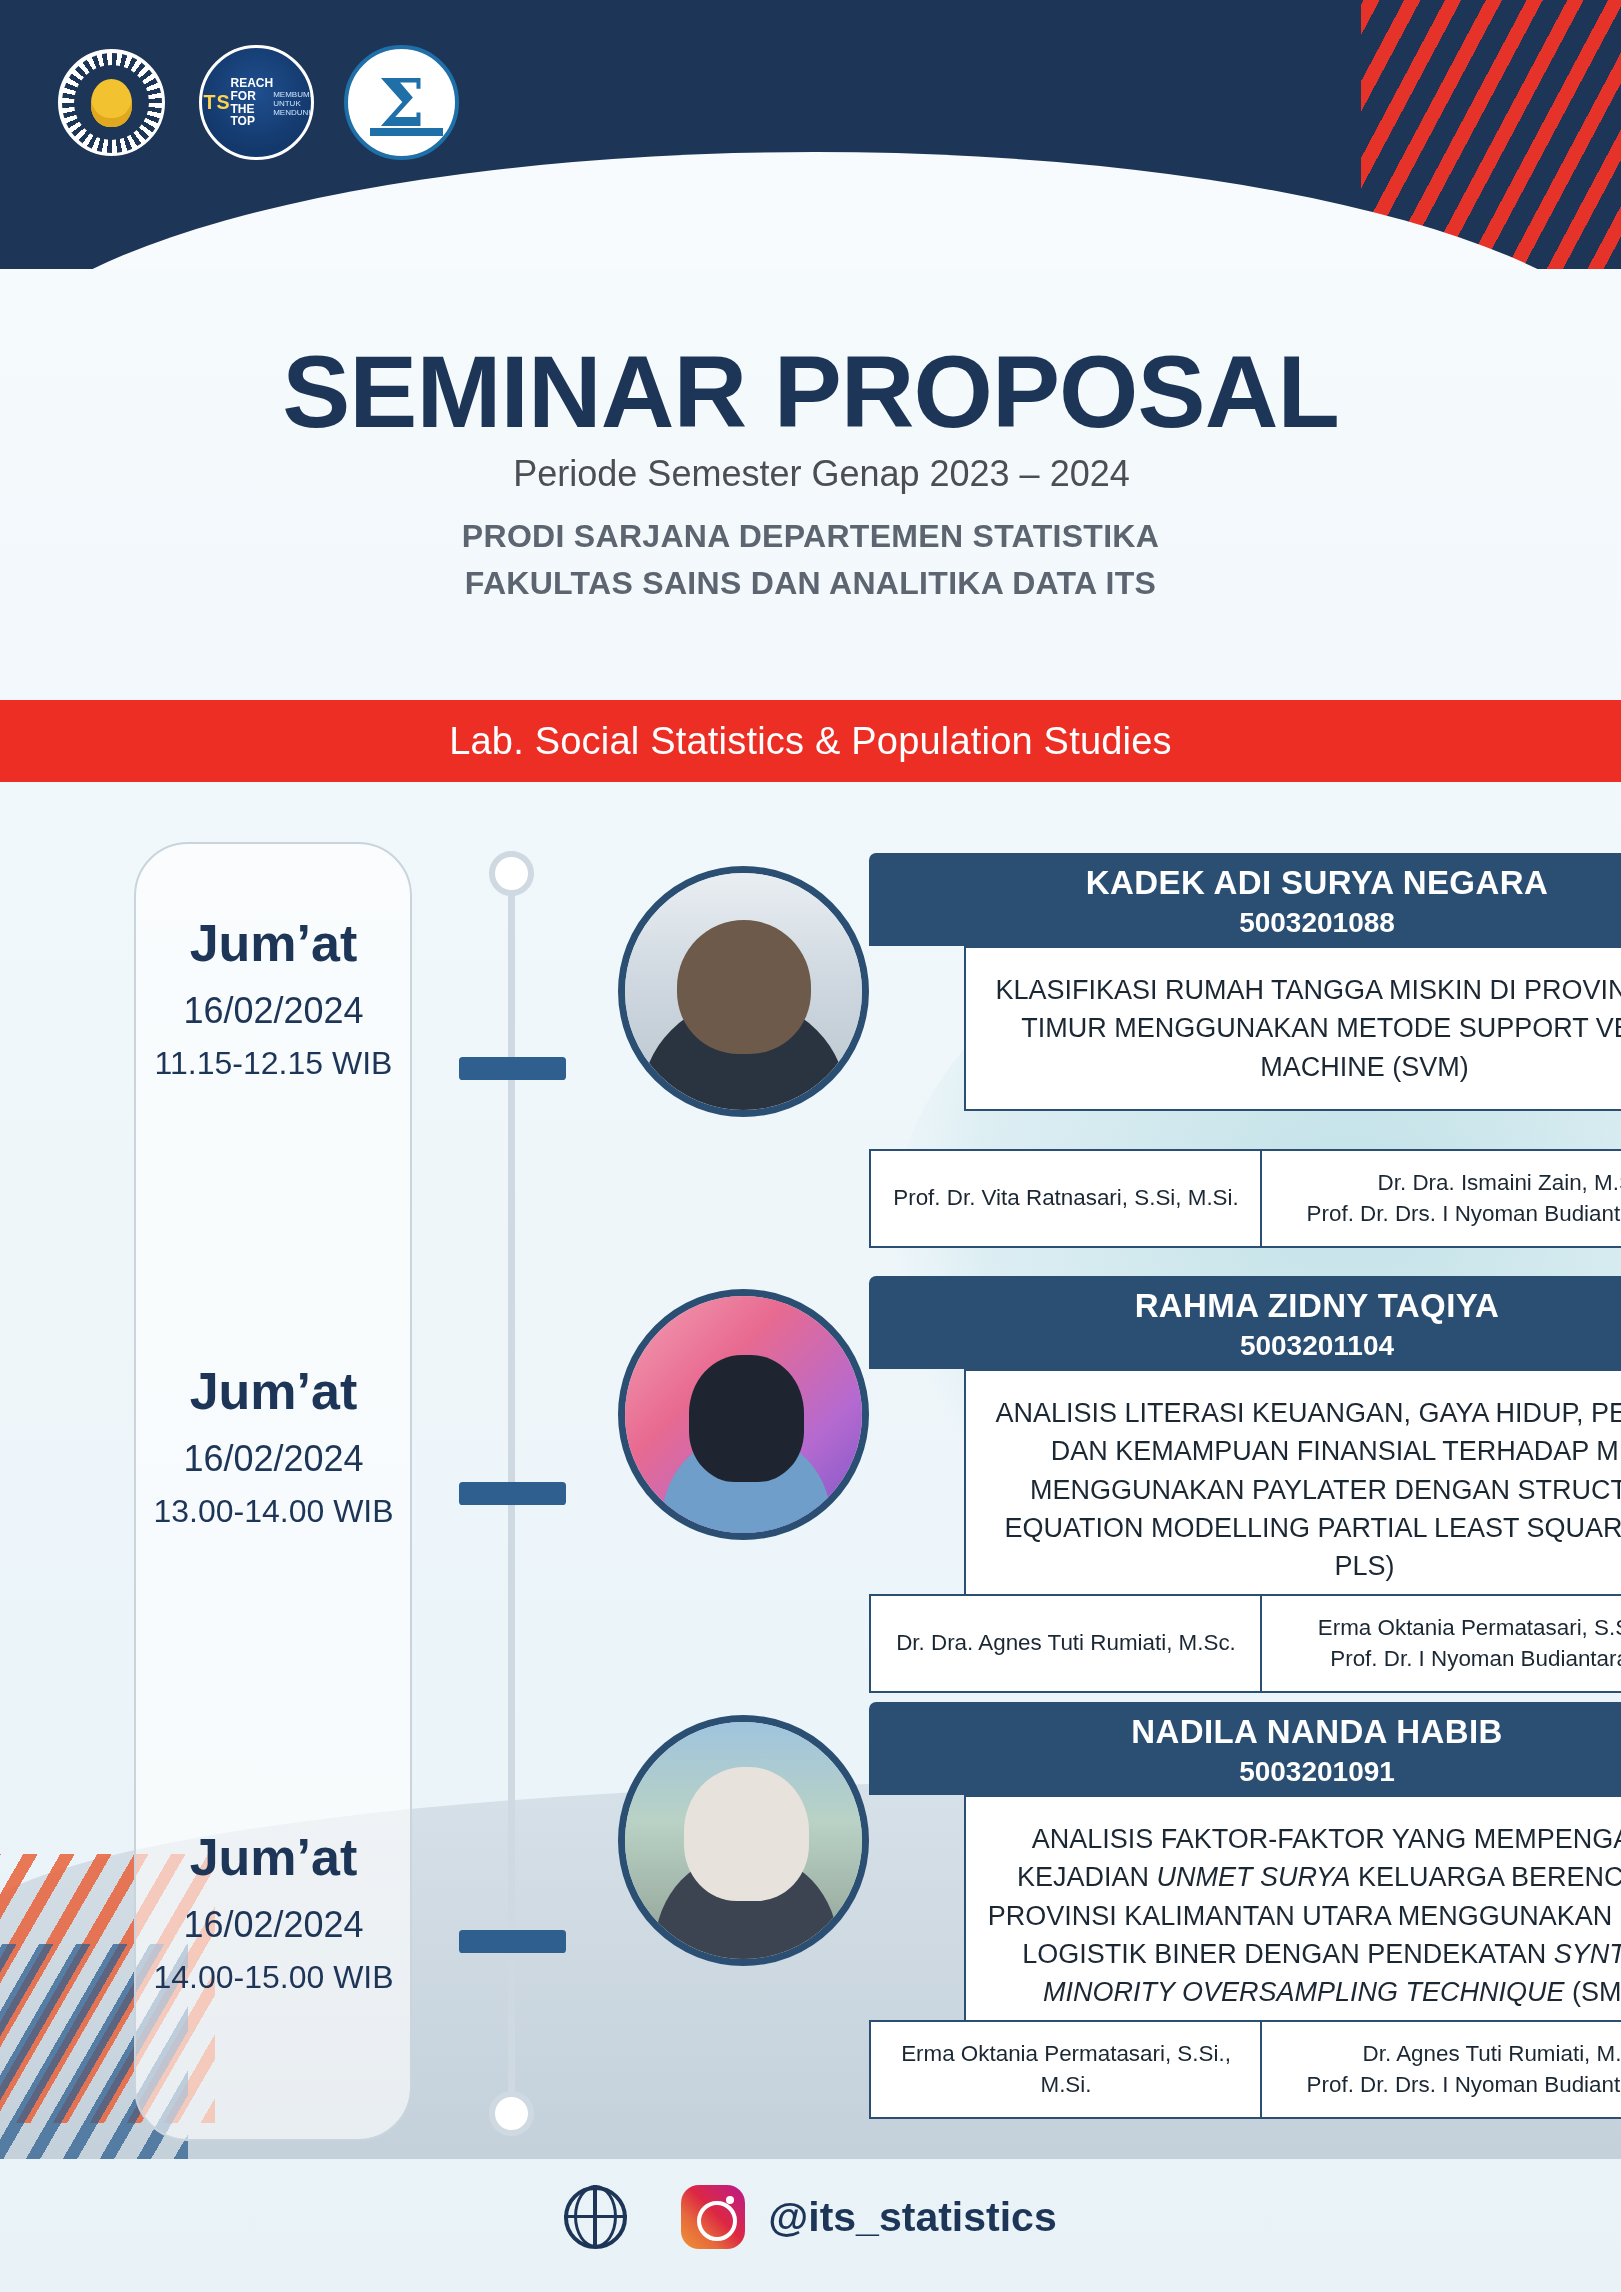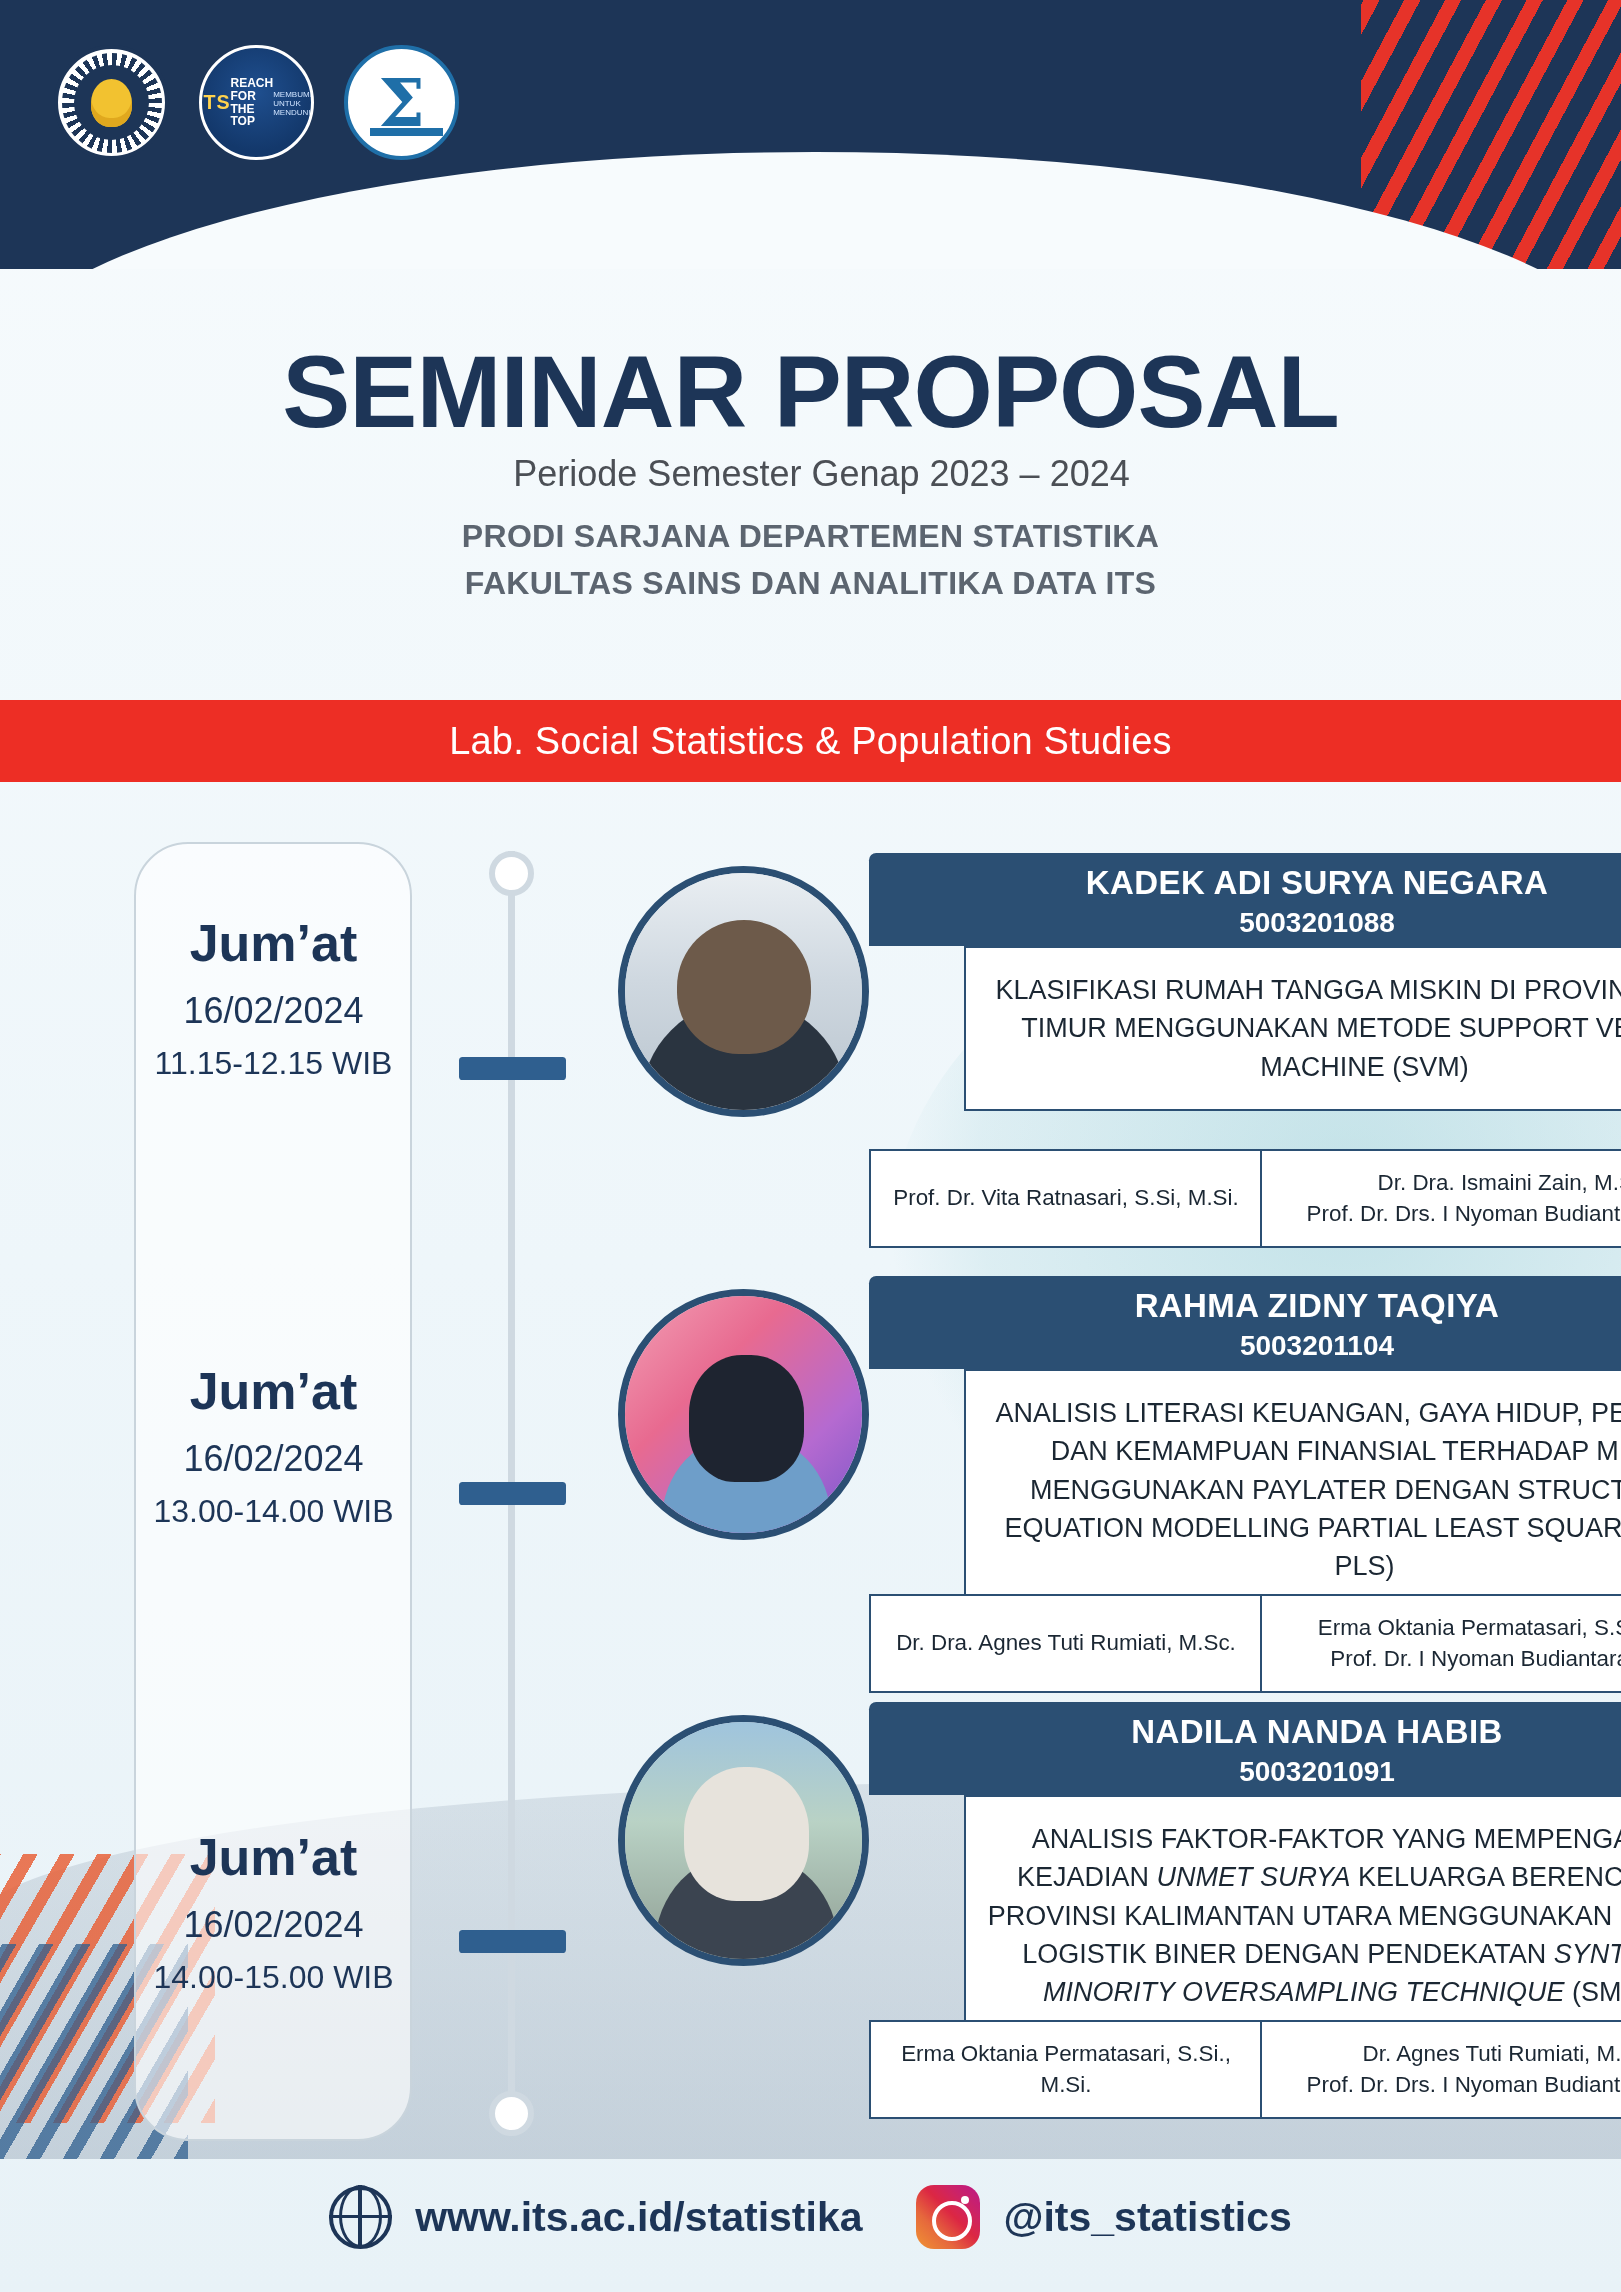--- a/index.html
+++ b/index.html
@@ -407,21 +407,20 @@
 
       </div>
     </div>
   </div>
 
   <div class="footer">
     <div class="f-item">
       <div class="globe">
           <i></i>
         </div>
-      <span>www.its.ac.id/statistika</span>
     </div>
     <div class="f-item">
       <div class="ig"></div>
       <span>@its_statistics</span>
     </div>
   </div>
 
 </div>
 
 

